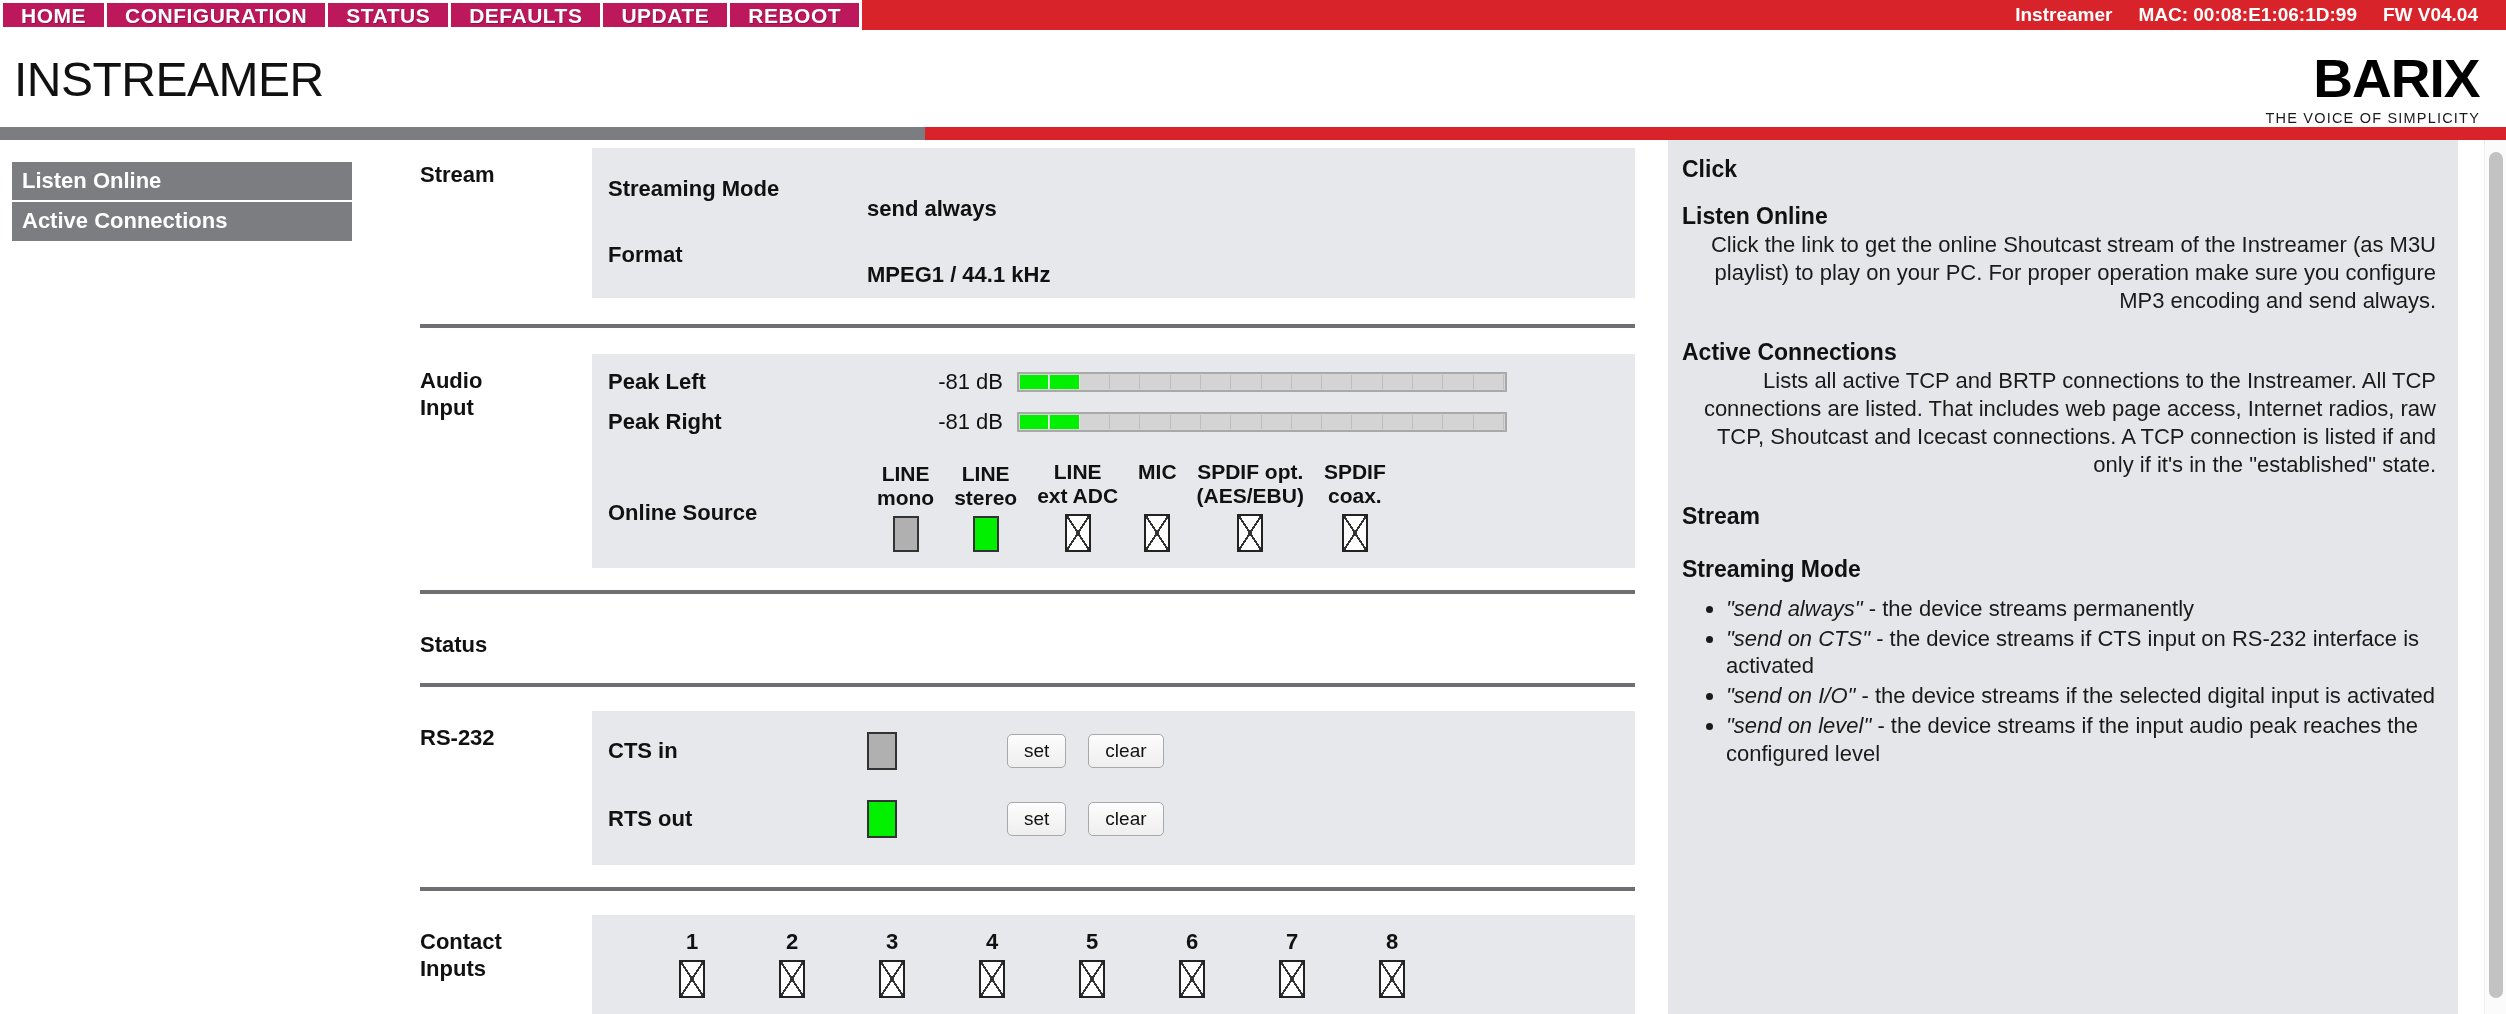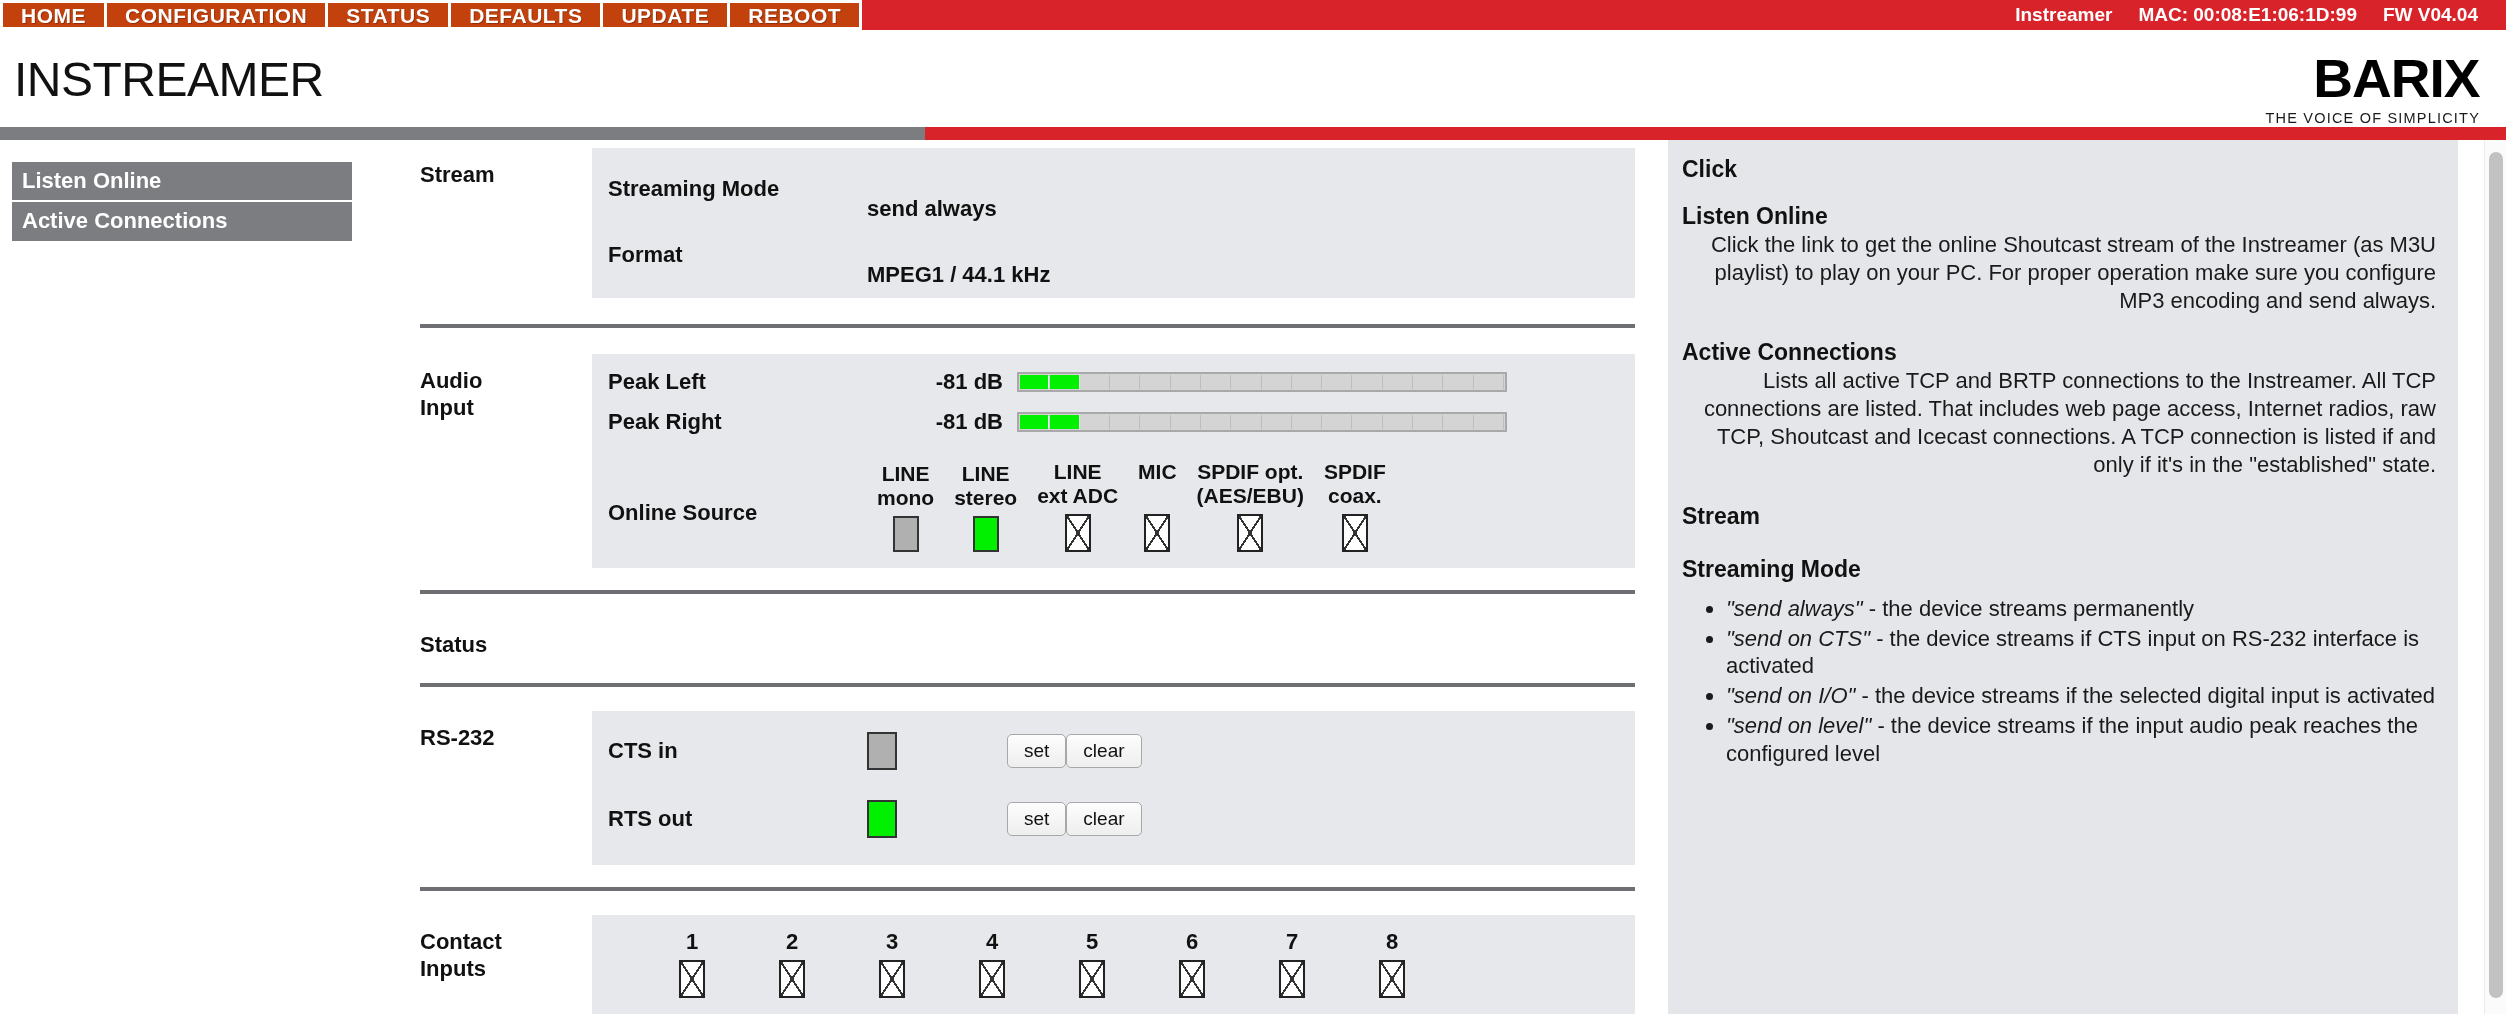--- a/index.html
+++ b/index.html
@@ -18,21 +18,21 @@
     width: 2506px; height: 30px;
     background: #d8232a;
     display: flex; align-items: stretch;
   }
   .nav {
     display: flex; align-items: stretch;
     height: 30px;
     background: #7b7d80;
   }
   .nav-item {
-    background: #c2410c;
+    background: #be185d;
     color: #ffffff;
     font-size: 21px;
     font-weight: bold;
     letter-spacing: 0.5px;
     display: flex; align-items: center; justify-content: center;
     padding: 0 18px;
     border-right: 3px solid #ffffff;
     border-bottom: 3px solid #ffffff;
     border-top: 3px solid #ffffff;
     cursor: pointer;
@@ -170,21 +170,21 @@
   }
   .row-val {
     font-size: 22px;
     font-weight: bold;
     color: #111;
     margin-top: 40px;
   }
   .db-val {
     width: 150px; flex: 0 0 150px;
     text-align: right;
-    font-size: 22px; font-weight: bold; color: #111;
+    font-size: 22px; font-weight: normal; color: #111;
     padding-right: 14px;
   }
 
   
   .vu {
     display: flex;
     width: 490px;
     height: 20px;
     border: 2px solid #a9a9a9;
     background: #d4d4d4;
@@ -263,21 +263,21 @@
     font-family: "Liberation Sans", sans-serif;
     font-size: 19px;
     color: #111;
     background: linear-gradient(#fdfdfd, #eeeeee);
     border: 1px solid #a8a8a8;
     border-radius: 5px;
     padding: 5px 16px;
     cursor: pointer;
     min-width: 56px;
   }
-  .btnwrap { display: flex; margin-left: 110px; }
+  .btnwrap { display: flex; gap: 22px; margin-left: 110px; }
 
   
   .ci-row { display: flex; align-items: flex-end; padding: 6px 10px 4px 10px; }
   .ci-label {
     width: 40px; flex: 0 0 40px;
   }
   .ci-cols { display: flex; }
   .ci-col { text-align: center; width: 100px; }
   .ci-num { font-size: 22px; font-weight: bold; color: #111; margin-bottom: 5px; }
 

